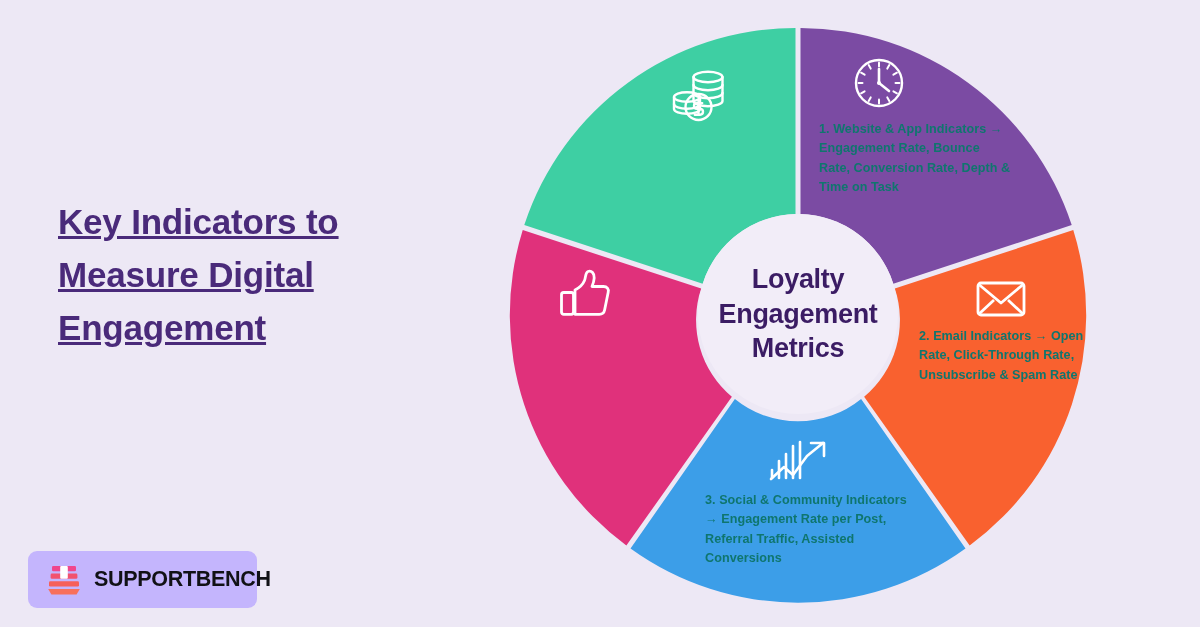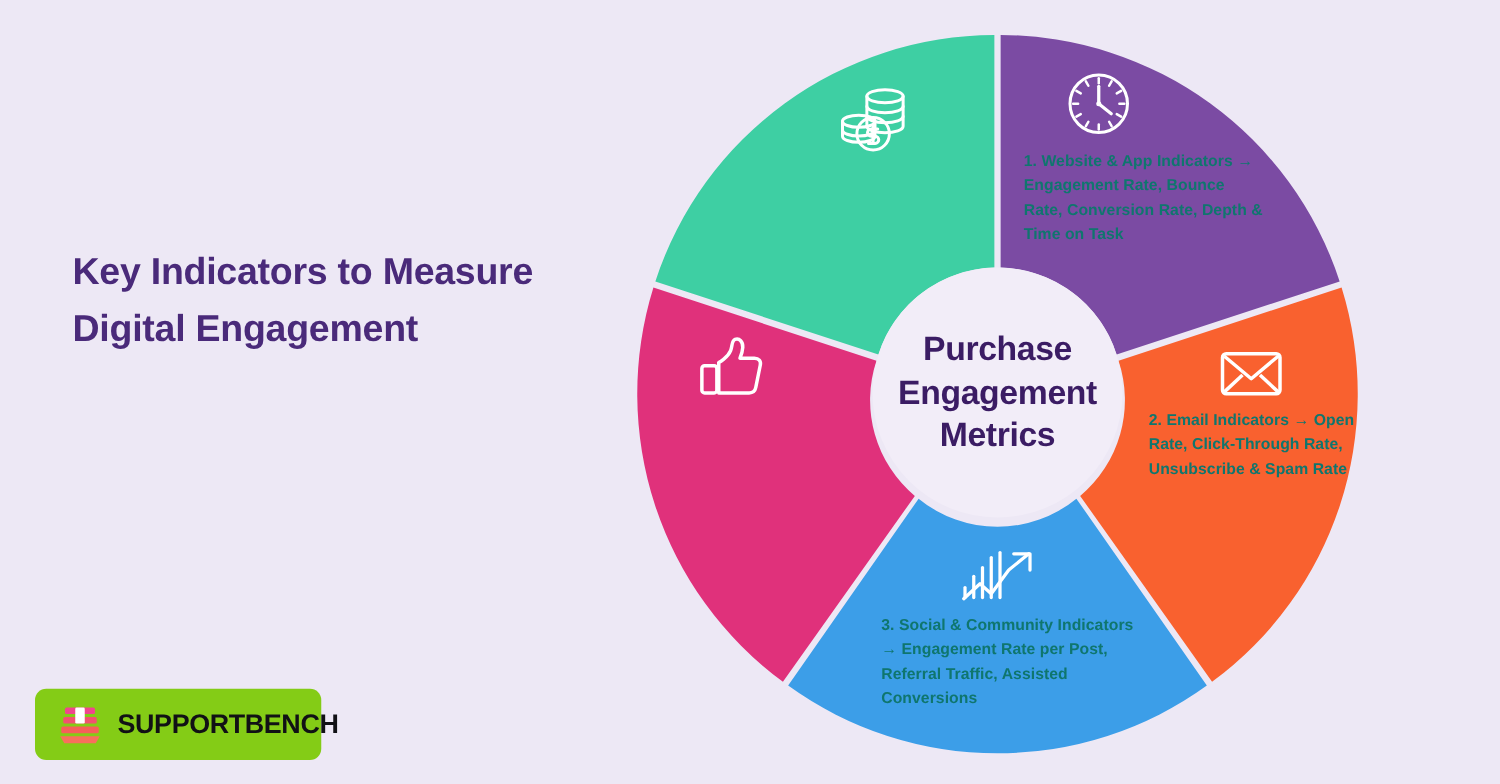--- a/index.html
+++ b/index.html
@@ -10,33 +10,34 @@
     position:relative;
   }
 
   
   #left-panel {
     position:absolute;
     left:58px; top:195px;
     width:400px;
   }
   #page-title {
-    font-size:30px;
+    font-size:35px;
     line-height:1.52;
     font-weight:bold;
     color:#4A2A7A;
     letter-spacing:-0.2px;
+    text-decoration:underline;
   }
 
   
   #logo-pill {
     position:absolute;
     left:28px; bottom:19px;
     width:229px; height:57px;
-    background:#84cc16;
+    background:#c4b5fd;
     border-radius:9px;
     display:flex;
     align-items:center;
     padding-left:17px;
     gap:11px;
   }
   #logo-mark { width:38px; height:32px; flex:none; }
   #logo-wordmark {
     font-size:21.5px;
     font-weight:bold;
@@ -131,21 +132,21 @@
 
       <path fill="#3C9EE8" d="M467.48 527.46 A286 286 0 0 1 132.52 527.46 L236.89 377.93 A100 100 0 0 0 363.11 377.93 Z"></path>
 
       <path fill="#E0317B" d="M128.35 524.48 A286 286 0 0 1 24.74 209.03 L203.17 267.57 A100 100 0 0 0 233.87 375.76 Z"></path>
 
       <path fill="#3ECFA3" d="M26.28 204.1 A286 286 0 0 1 297.5 7.01 L297.5 193.01 A100 100 0 0 0 204.7 262.67 Z"></path>
     </g>
   </svg>
 
   <div id="donut-hub">
-    <div id="hub-label">Purchase Engagement Metrics</div>
+    <div id="hub-label">Loyalty Engagement Metrics</div>
   </div>
 
   <span class="seg-icon" id="seg-icon-1">
     <svg viewBox="0 0 62 60" width="62" height="60" aria-hidden="true">
       <g fill="none" stroke="#FFFFFF" stroke-width="2.4">
         <circle cx="31" cy="30" r="23"></circle>
         <path d="M31 30 L31 16" stroke-width="2.6" stroke-linecap="round"></path>
         <path d="M31 30 L41 38" stroke-width="2.6" stroke-linecap="round"></path>
       </g>
       <g stroke="#FFFFFF" stroke-width="2" stroke-linecap="round">

